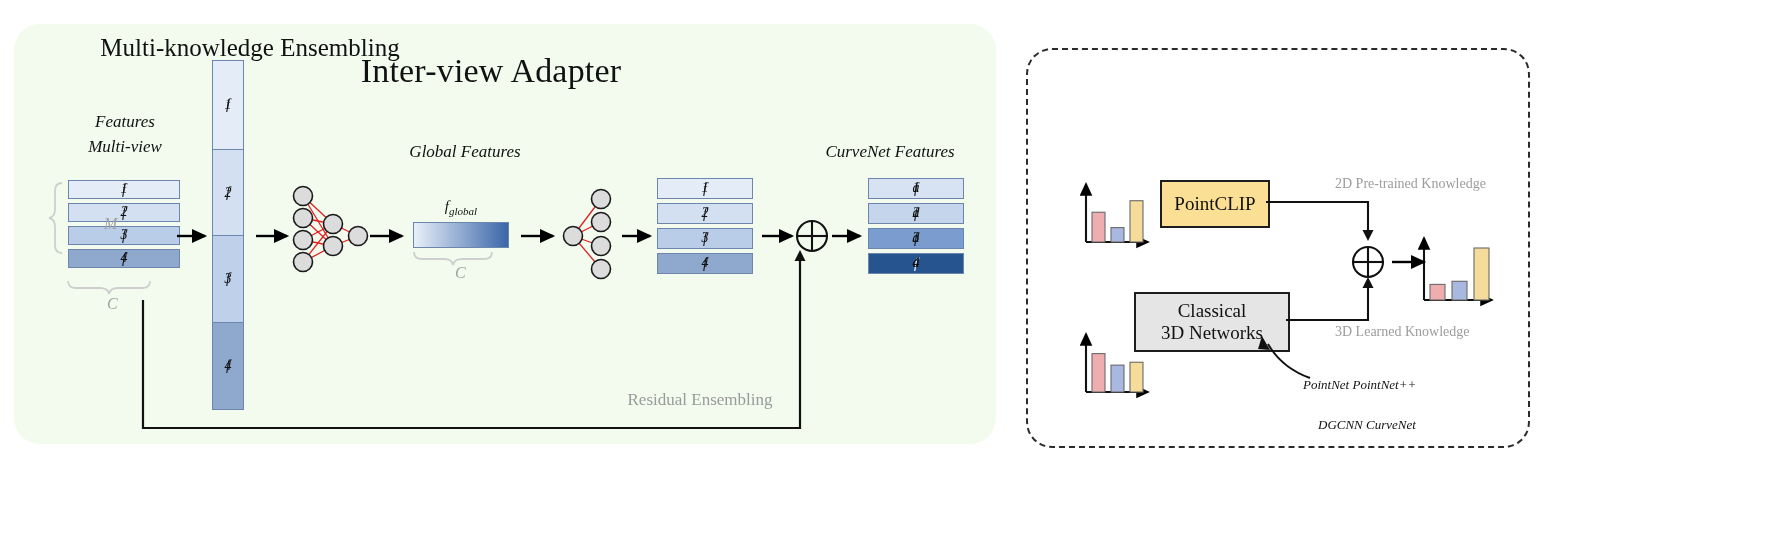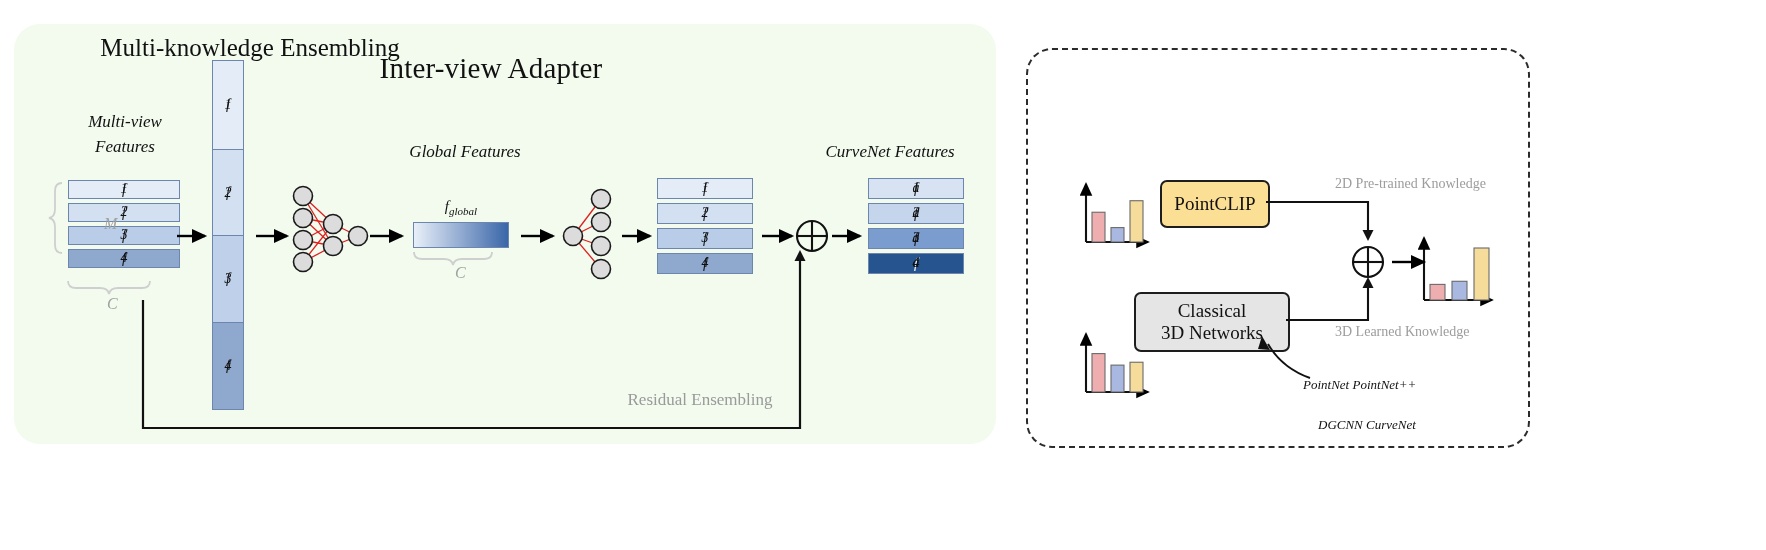--- a/index.html
+++ b/index.html
@@ -3,21 +3,21 @@
 <meta charset="utf-8">
 <style>
   html,body{margin:0;padding:0;background:#ffffff;}
   body{width:1766px;height:550px;position:relative;overflow:hidden;
        font-family:"Liberation Serif", serif;}
 
   
   #left-panel{position:absolute;left:14px;top:24px;width:982px;height:420px;
               background:#f2fbee;border-radius:26px;}
   #panel-title{position:absolute;left:0;top:52px;width:982px;text-align:center;
-               font-size:29px;color:#111;letter-spacing:.2px;}
+               font-size:34px;color:#111;letter-spacing:.2px;}
 
   .lbl-italic{position:absolute;font-style:italic;font-size:17px;color:#111;
               text-align:center;line-height:1.45;}
 
   
   #mv-stack{position:absolute;left:68px;top:180px;width:112px;}
   .mv-box{height:19px;margin-bottom:4px;border:1.3px solid #6d86ae;
           box-sizing:border-box;position:relative;}
   .mv-box span{position:absolute;left:0;top:50%;width:100%;
                transform:translateY(-52%);text-align:center;
@@ -48,42 +48,42 @@
                   font-size:17px;color:#9a9a9a;}
 
   .brace-lbl{position:absolute;font-style:italic;font-size:16px;color:#a0a0a0;}
 
   
   #right-panel{position:absolute;left:1026px;top:48px;width:500px;height:396px;
                border:2px dashed #2b2b2b;border-radius:26px;background:#fff;}
   #right-title{position:absolute;left:0;top:34px;width:500px;text-align:center;
                font-size:25px;color:#111;}
 
-  .rbox{position:absolute;border:2.2px solid #1d1d1d;border-radius:7px;
+  .rbox{position:absolute;border:2.2px solid #1d1d1d;border-radius:0;
         display:flex;align-items:center;justify-content:center;text-align:center;
         font-size:19px;color:#111;line-height:1.15;}
   #pointclip-box{left:1160px;top:180px;width:106px;height:44px;background:#fbdf95;}
   #classical-box{left:1134px;top:292px;width:152px;height:56px;background:#e5e5e5;}
 
   .gray-note{position:absolute;font-size:14px;color:#9c9c9c;white-space:nowrap;margin-left:15px;}
   .net-names{position:absolute;font-style:italic;font-size:13px;color:#111;
              white-space:nowrap;}
 
   svg{position:absolute;left:0;top:0;width:1766px;height:550px;overflow:visible;
       pointer-events:none;}
 </style>
 </head>
 <body>
 
 <div id="left-panel"></div>
 <div id="panel-title">Inter-view Adapter</div>
 
 <div class="lbl-italic" style="left:40px;top:110px;width:170px;">
+  <div>Features</div>
   <div>Multi-view</div>
-  <div>Features</div>
 </div>
 
 <div class="lbl-italic" style="left:370px;top:140px;width:190px;">Global Features</div>
 
 <div class="lbl-italic" style="left:790px;top:140px;width:200px;">CurveNet Features</div>
 
 <div id="mv-stack">
     <div class="mv-box" style="background: rgb(227, 236, 247);">
       <span><i>f</i><span class="sub">1</span></span>
     </div>

